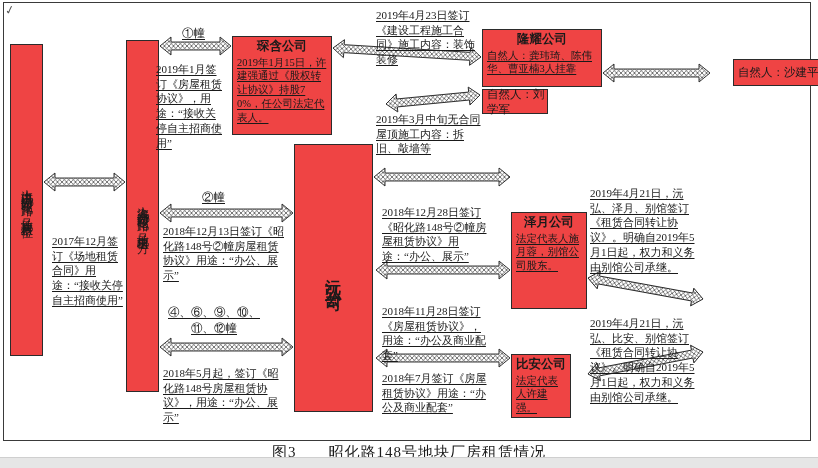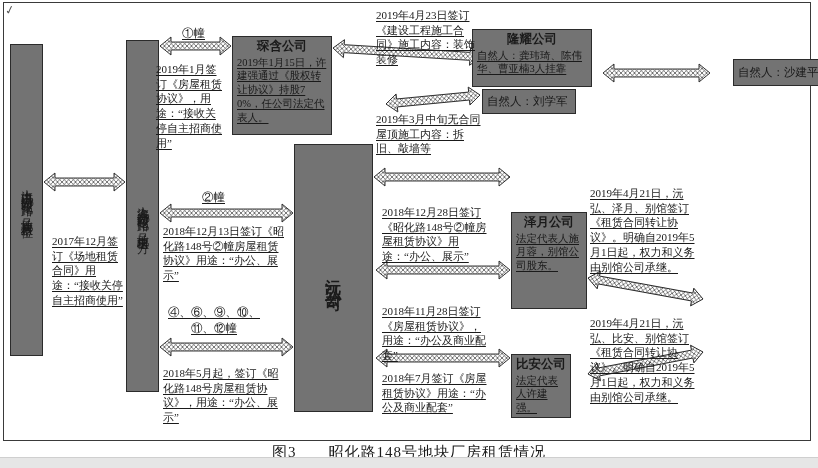--- a/index.html
+++ b/index.html
@@ -15,21 +15,21 @@
     position:absolute;left:3px;top:2px;width:806px;height:437px;
     border:1px solid #3a3a3a;
     pointer-events:none;
     z-index:0;
     background:#fff;
   }
   #arrows{position:absolute;left:0;top:0;z-index:1;}
   .box{
     position:absolute;
     border:1px solid #2b2b2b;
-    background:#737373;
+    background:#ef4444;
     z-index:2;
     box-sizing:border-box;
   }
   .vtext{
     display:flex;align-items:center;justify-content:center;
     writing-mode:vertical-rl;text-orientation:upright;
     font-size:12px;letter-spacing:1.5px;line-height:1.1;
   }
   .tcy{text-combine-upright:all;}
   .btitle{
@@ -107,30 +107,30 @@
 
   <div class="box vtext" style="left:126px;top:40px;width:33px;height:352px;">
     <span><span>上汽资产公司（昭化路</span><span class="tcy">148</span><span>号地块出租方）</span></span>
   </div>
 
   <div class="box" style="left:232px;top:36px;width:100px;height:99px;">
     <span class="btitle">琛含公司</span>
     <span class="bbody u">2019年1月15日，许建强通过《股权转让协议》持股70%，任公司法定代表人。</span>
   </div>
 
-  <div class="box" style="left:472px;top:29px;width:120px;height:58px;">
+  <div class="box" style="left:482px;top:29px;width:120px;height:58px;">
     <span class="btitle">隆耀公司</span>
     <span class="bbody u">自然人：龚玮琦、陈伟华、曹亚楠3人挂靠</span>
   </div>
 
   <div class="box minibox" style="left:711px;top:59px;width:92px;height:27px;margin-left:22px;">
     <span>自然人：沙建平</span>
   </div>
 
-  <div class="box minibox" style="left:482px;top:89px;width:94px;height:25px;">
+  <div class="box minibox" style="left:482px;top:89px;width:66px;height:25px;">
     <span>自然人：刘学军</span>
   </div>
 
   <div class="box vtext" style="left:294px;top:144px;width:79px;height:268px;">
     <span class="vcompany">沅弘公司</span>
   </div>
 
   <div class="box" style="left:511px;top:194px;width:76px;height:97px;margin-top:18px;">
     <span class="btitle">泽月公司</span>
     <span class="bbody u">法定代表人施月蓉，别馆公司股东。</span>

